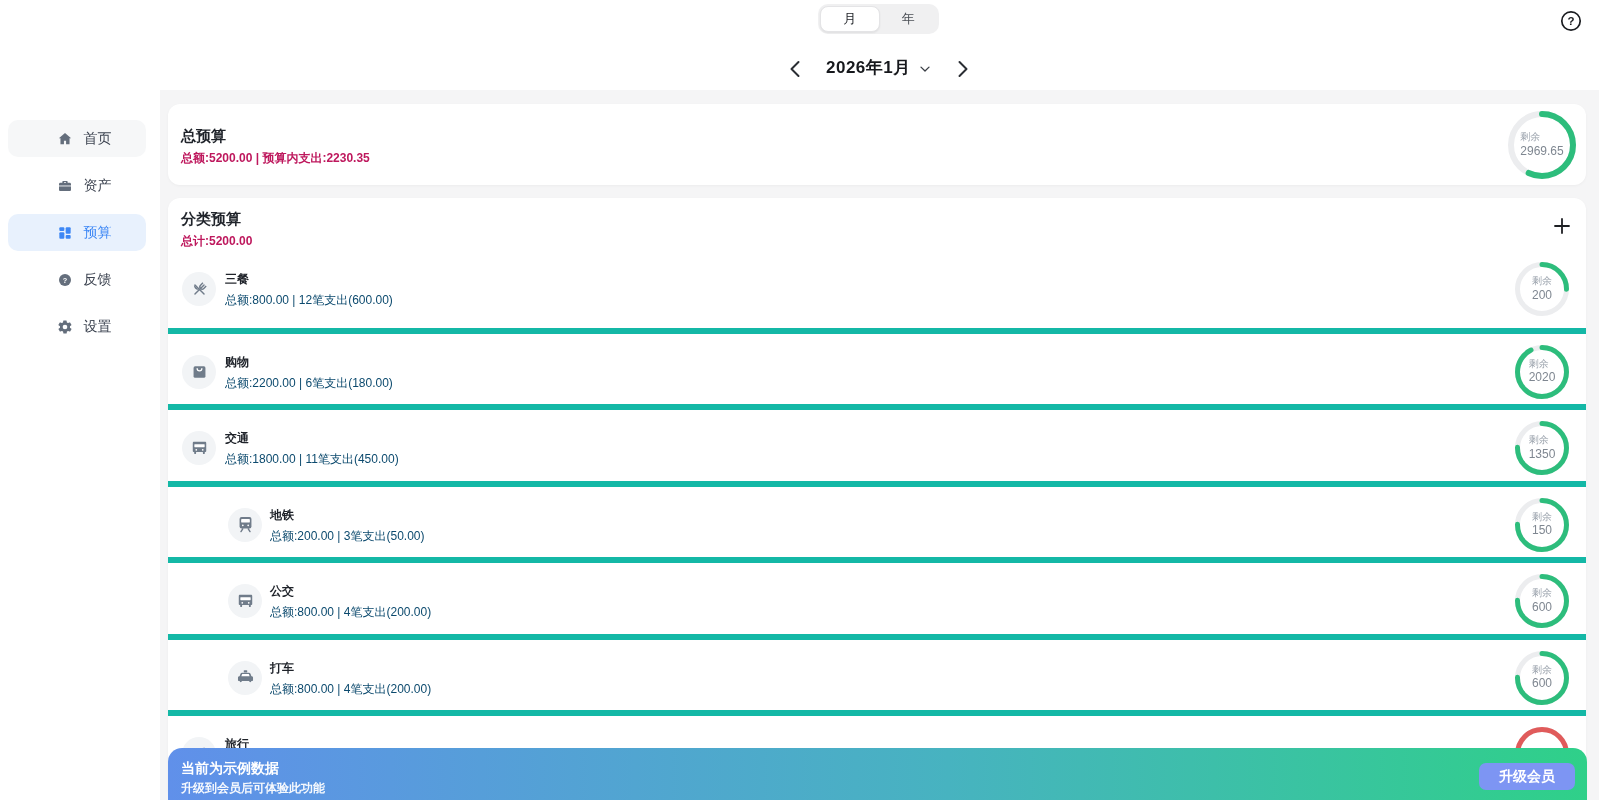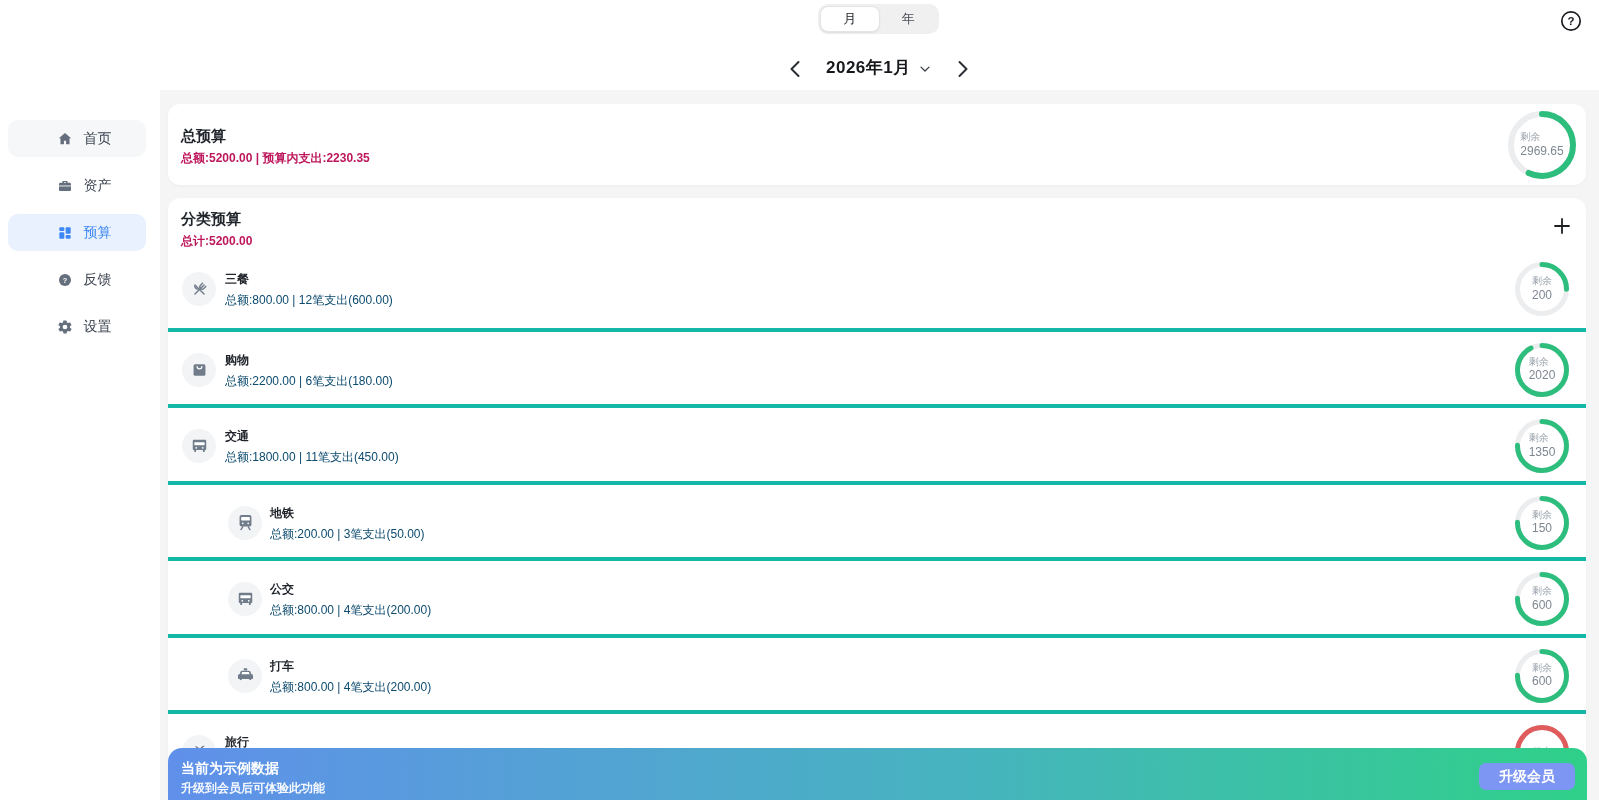--- a/index.html
+++ b/index.html
@@ -36,21 +36,21 @@
   .card-total .c-title { top:23px; }
   .card-total .c-sub   { top:46px; }
 
   .card-cat { left:168px; top:198px; width:1418px; height:602px; overflow:hidden; }
   .card-cat .c-title { top:12px; }
   .card-cat .c-sub   { top:35px; }
   .add-btn { position:absolute; right:12px; top:16px; width:24px; height:24px; color:#1d1f23; cursor:pointer; }
 
   .rows { position:absolute; left:0; top:53px; width:100%; }
   .row { position:relative; height:76.5px; cursor:pointer; }
-  .row + .row { border-top:4px solid #14b8a6; }
+  .row + .row { border-top:6px solid #14b8a6; }
   .cat-icon { position:absolute; left:14px; top:21px; width:34px; height:34px; border-radius:50%; background:#f2f4f6; display:flex; align-items:center; justify-content:center; color:#707c8a; }
   .cat-icon svg { width:19px; height:19px; }
   .r-title { position:absolute; left:57px; top:20px; font-size:12px; font-weight:bold; color:#1f232a; }
   .r-sub   { position:absolute; left:57px; top:41px; font-size:12px; color:#0c4a6e; }
   .row.sub .cat-icon { left:60px; }
   .row.sub .r-title  { left:102px; }
   .row.sub .r-sub    { left:102px; }
 
   
   .ring { position:absolute; display:flex; align-items:center; justify-content:center; }

